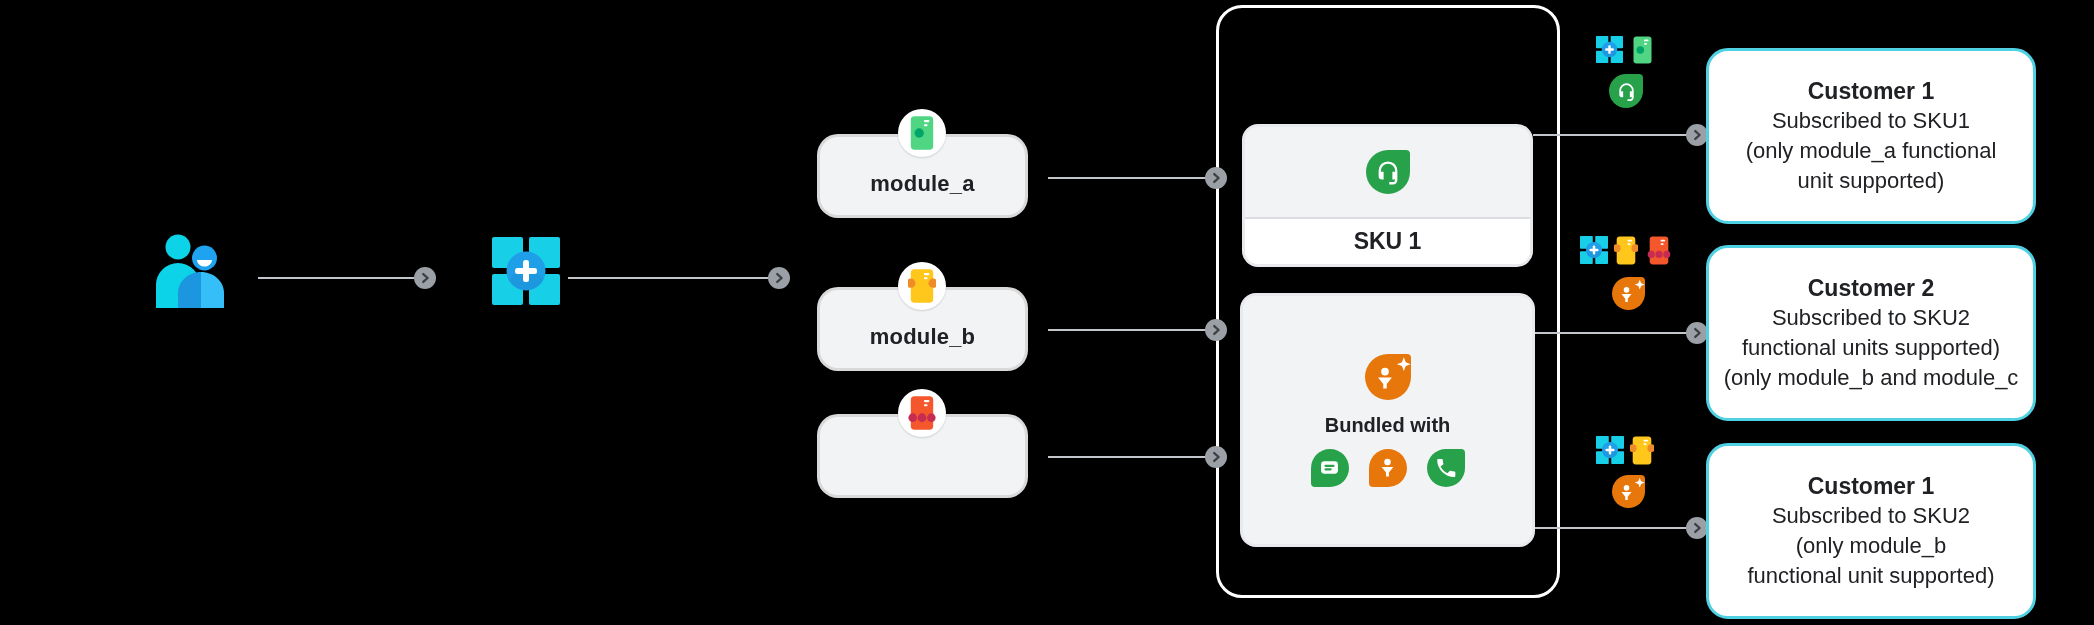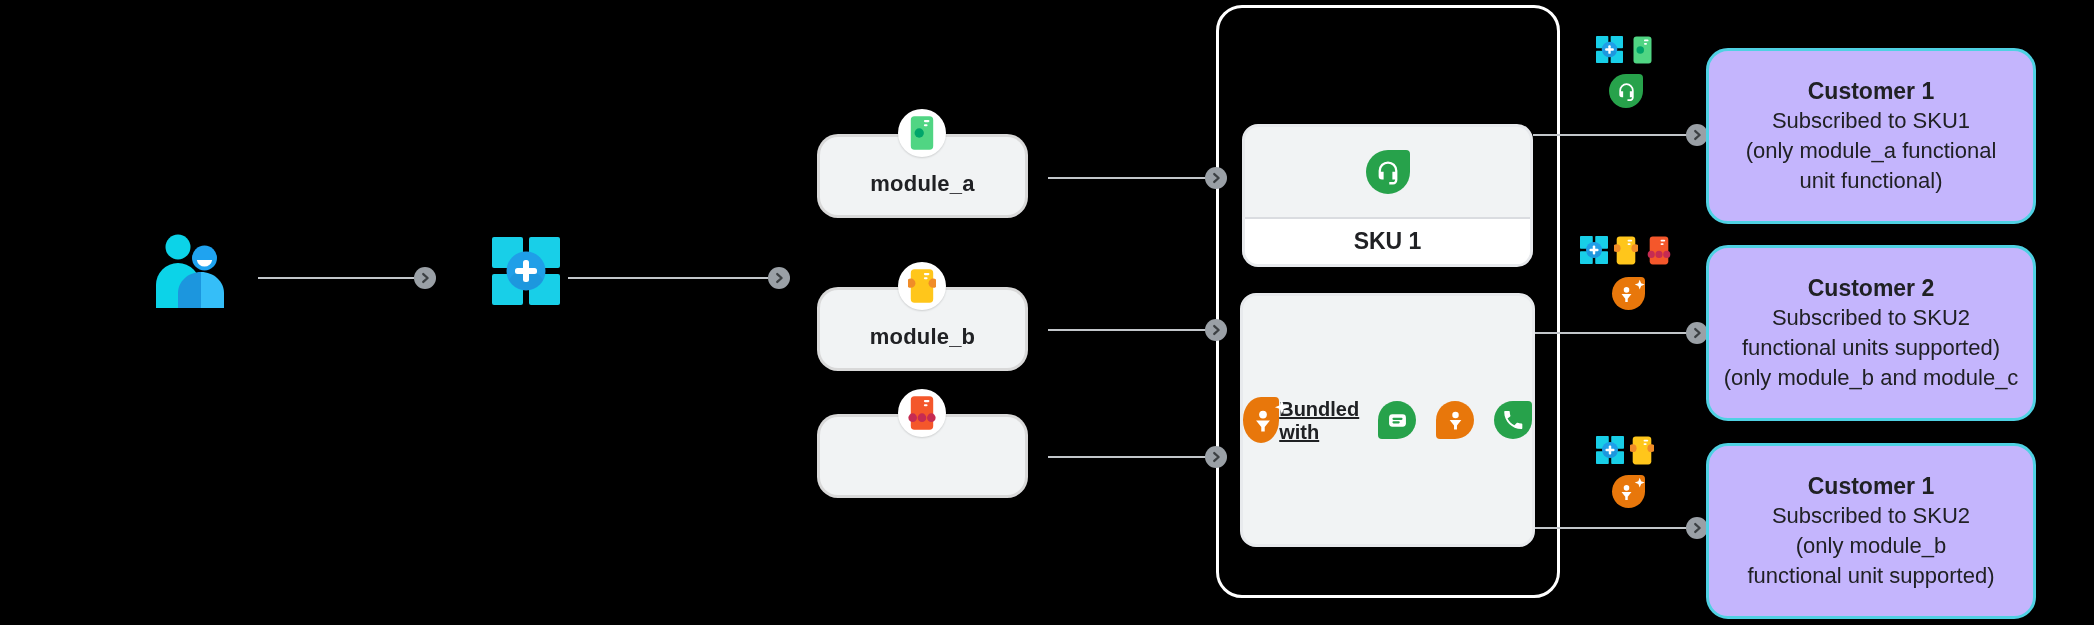--- a/index.html
+++ b/index.html
@@ -29,34 +29,34 @@
   }
   
   #sku-container{
     position:absolute;left:1216px;top:5px;width:344px;height:593px;
     border:3px solid #fff;border-radius:26px;box-sizing:border-box;background:transparent;
   }
   .sku-card{
     position:absolute;background:#f1f3f4;border:3px solid #e8eaed;border-radius:16px;
     box-sizing:border-box;display:flex;flex-direction:column;overflow:hidden;
   }
-  .sku-card .body{flex:1;display:flex;flex-direction:row;align-items:center;justify-content:center;text-decoration:underline;}
+  .sku-card .body{flex:1;display:flex;flex-direction:column;align-items:center;justify-content:center;}
   .sku-card .footer{
     height:45px;background:#fff;border-top:2px solid #dadce0;
     display:flex;align-items:center;justify-content:center;
     font-size:23px;font-weight:700;
   }
   .tear{display:flex;align-items:center;justify-content:center;}
   .tear.tr{border-radius:50% 4px 50% 50%;}
   .tear.bl{border-radius:50% 50% 50% 4px;}
   .bundled-lbl{font-size:20px;font-weight:700;margin:14px 0 12px;}
   .bundle-row{display:flex;gap:20px;}
   
   .customer{
-    position:absolute;left:1706px;width:330px;height:176px;background:#c4b5fd;
+    position:absolute;left:1706px;width:330px;height:176px;background:#ffffff;
     border:3px solid #4fd1e3;border-radius:22px;box-sizing:border-box;
     display:flex;flex-direction:column;align-items:center;justify-content:center;
     text-align:center;line-height:30px;font-size:22px;
   }
   .customer .title{font-weight:700;font-size:23px;}
   .abs{position:absolute;}
 </style>
 </head>
 <body>
 
@@ -292,21 +292,21 @@
       </svg>
     <svg width="33" height="33" viewBox="0 0 24 24" style="position:absolute;left:2px;top:1px">
         <use href="#def-sparkle"></use>
       </svg>
   </div>
 
   <div class="customer" style="top:48px">
     <div class="title">Customer 1</div>
     <div>Subscribed to SKU1</div>
     <div>(only module_a functional</div>
-    <div>unit functional)</div>
+    <div>unit supported)</div>
   </div>
   <div class="customer" style="top:245px">
     <div class="title">Customer 2</div>
     <div>Subscribed to SKU2</div>
     <div>functional units supported)</div>
     <div>(only module_b and module_c</div>
   </div>
   <div class="customer" style="top:443px">
     <div class="title">Customer 1</div>
     <div>Subscribed to SKU2</div>

